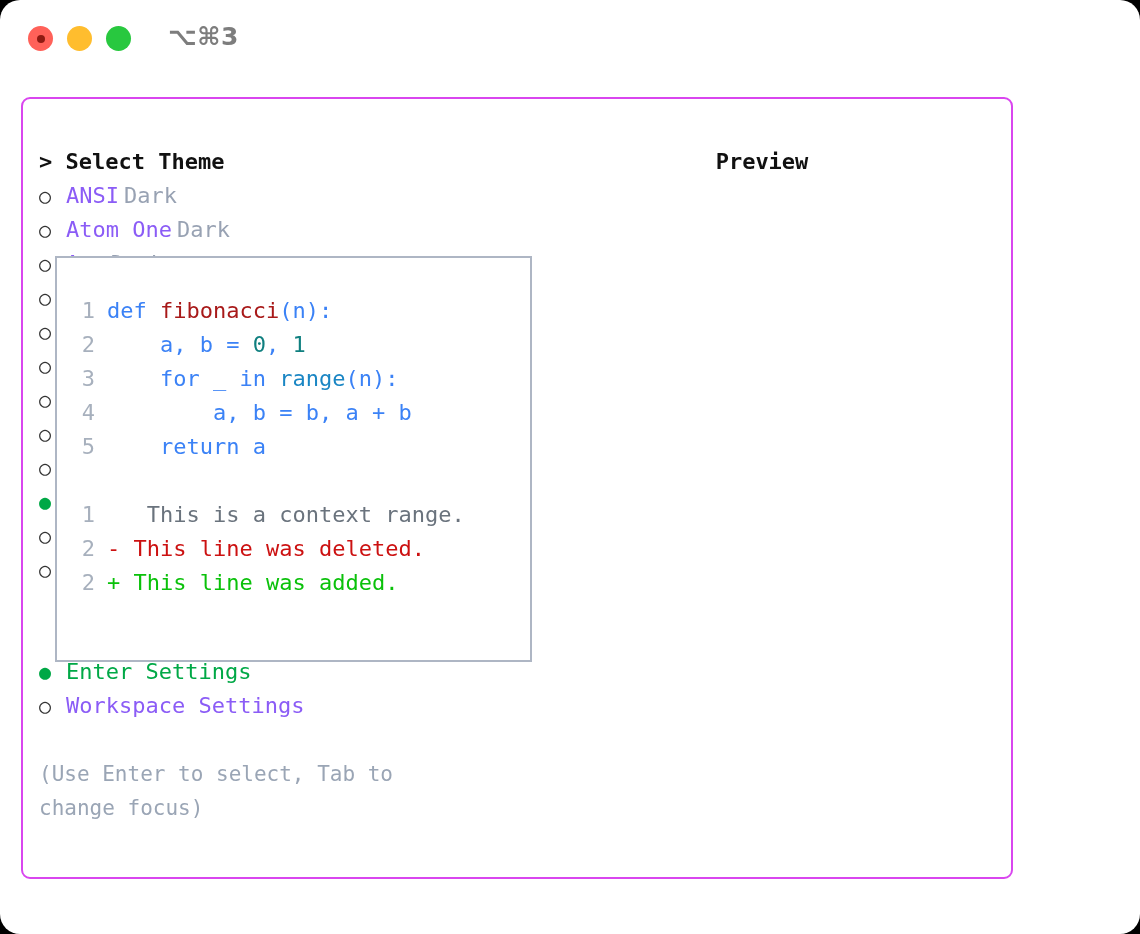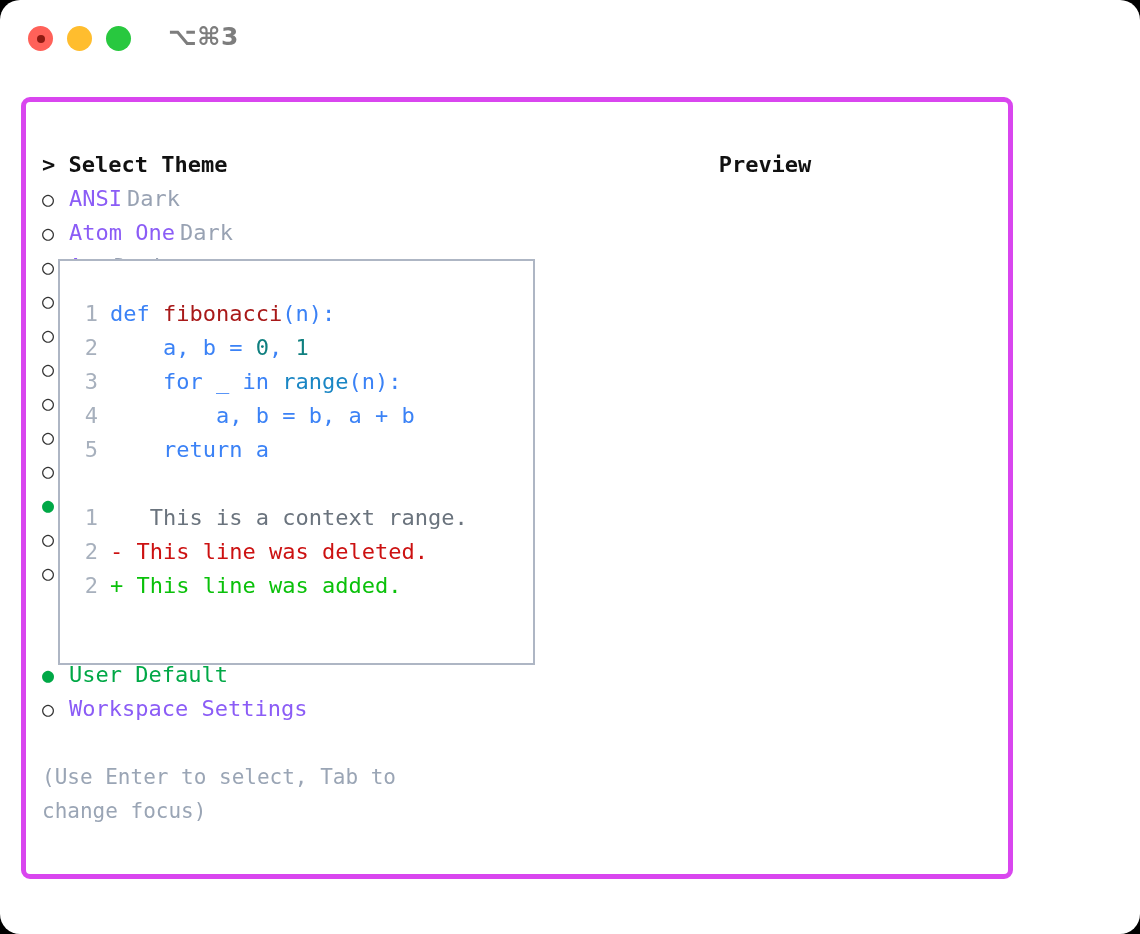--- a/index.html
+++ b/index.html
@@ -71,21 +71,21 @@
     white-space: pre;
   }
 
   
   .panel {
     position: absolute;
     left: 21px;
     top: 97px;
     width: 992px;
     height: 782px;
-    border: 5px solid #d946ef;
+    border: 2px solid #d946ef;
     border-radius: 9px;
     box-sizing: border-box;
     background: #ffffff;
   }
 
   .columns {
     position: absolute;
     left: 0; top: 0;
     width: 100%; height: 100%;
   }
@@ -315,21 +315,21 @@
           <span class="opt-label">XCode</span>
           <span class="opt-kind">Light</span>
         </div>
 
         <div class="spacer-row"></div>
 
         <div class="subheader">Apply To</div>
 
         <div class="opt-row selected">
           <span class="marker sel">●</span>
-          <span class="opt-label">User Default</span>
+          <span class="opt-label">Enter Settings</span>
         </div>
 
         <div class="opt-row">
           <span class="marker">○</span>
           <span class="opt-label">Workspace Settings</span>
         </div>
 
         <div class="hint">(Use Enter to select, Tab to change focus)</div>
       </div>
 

